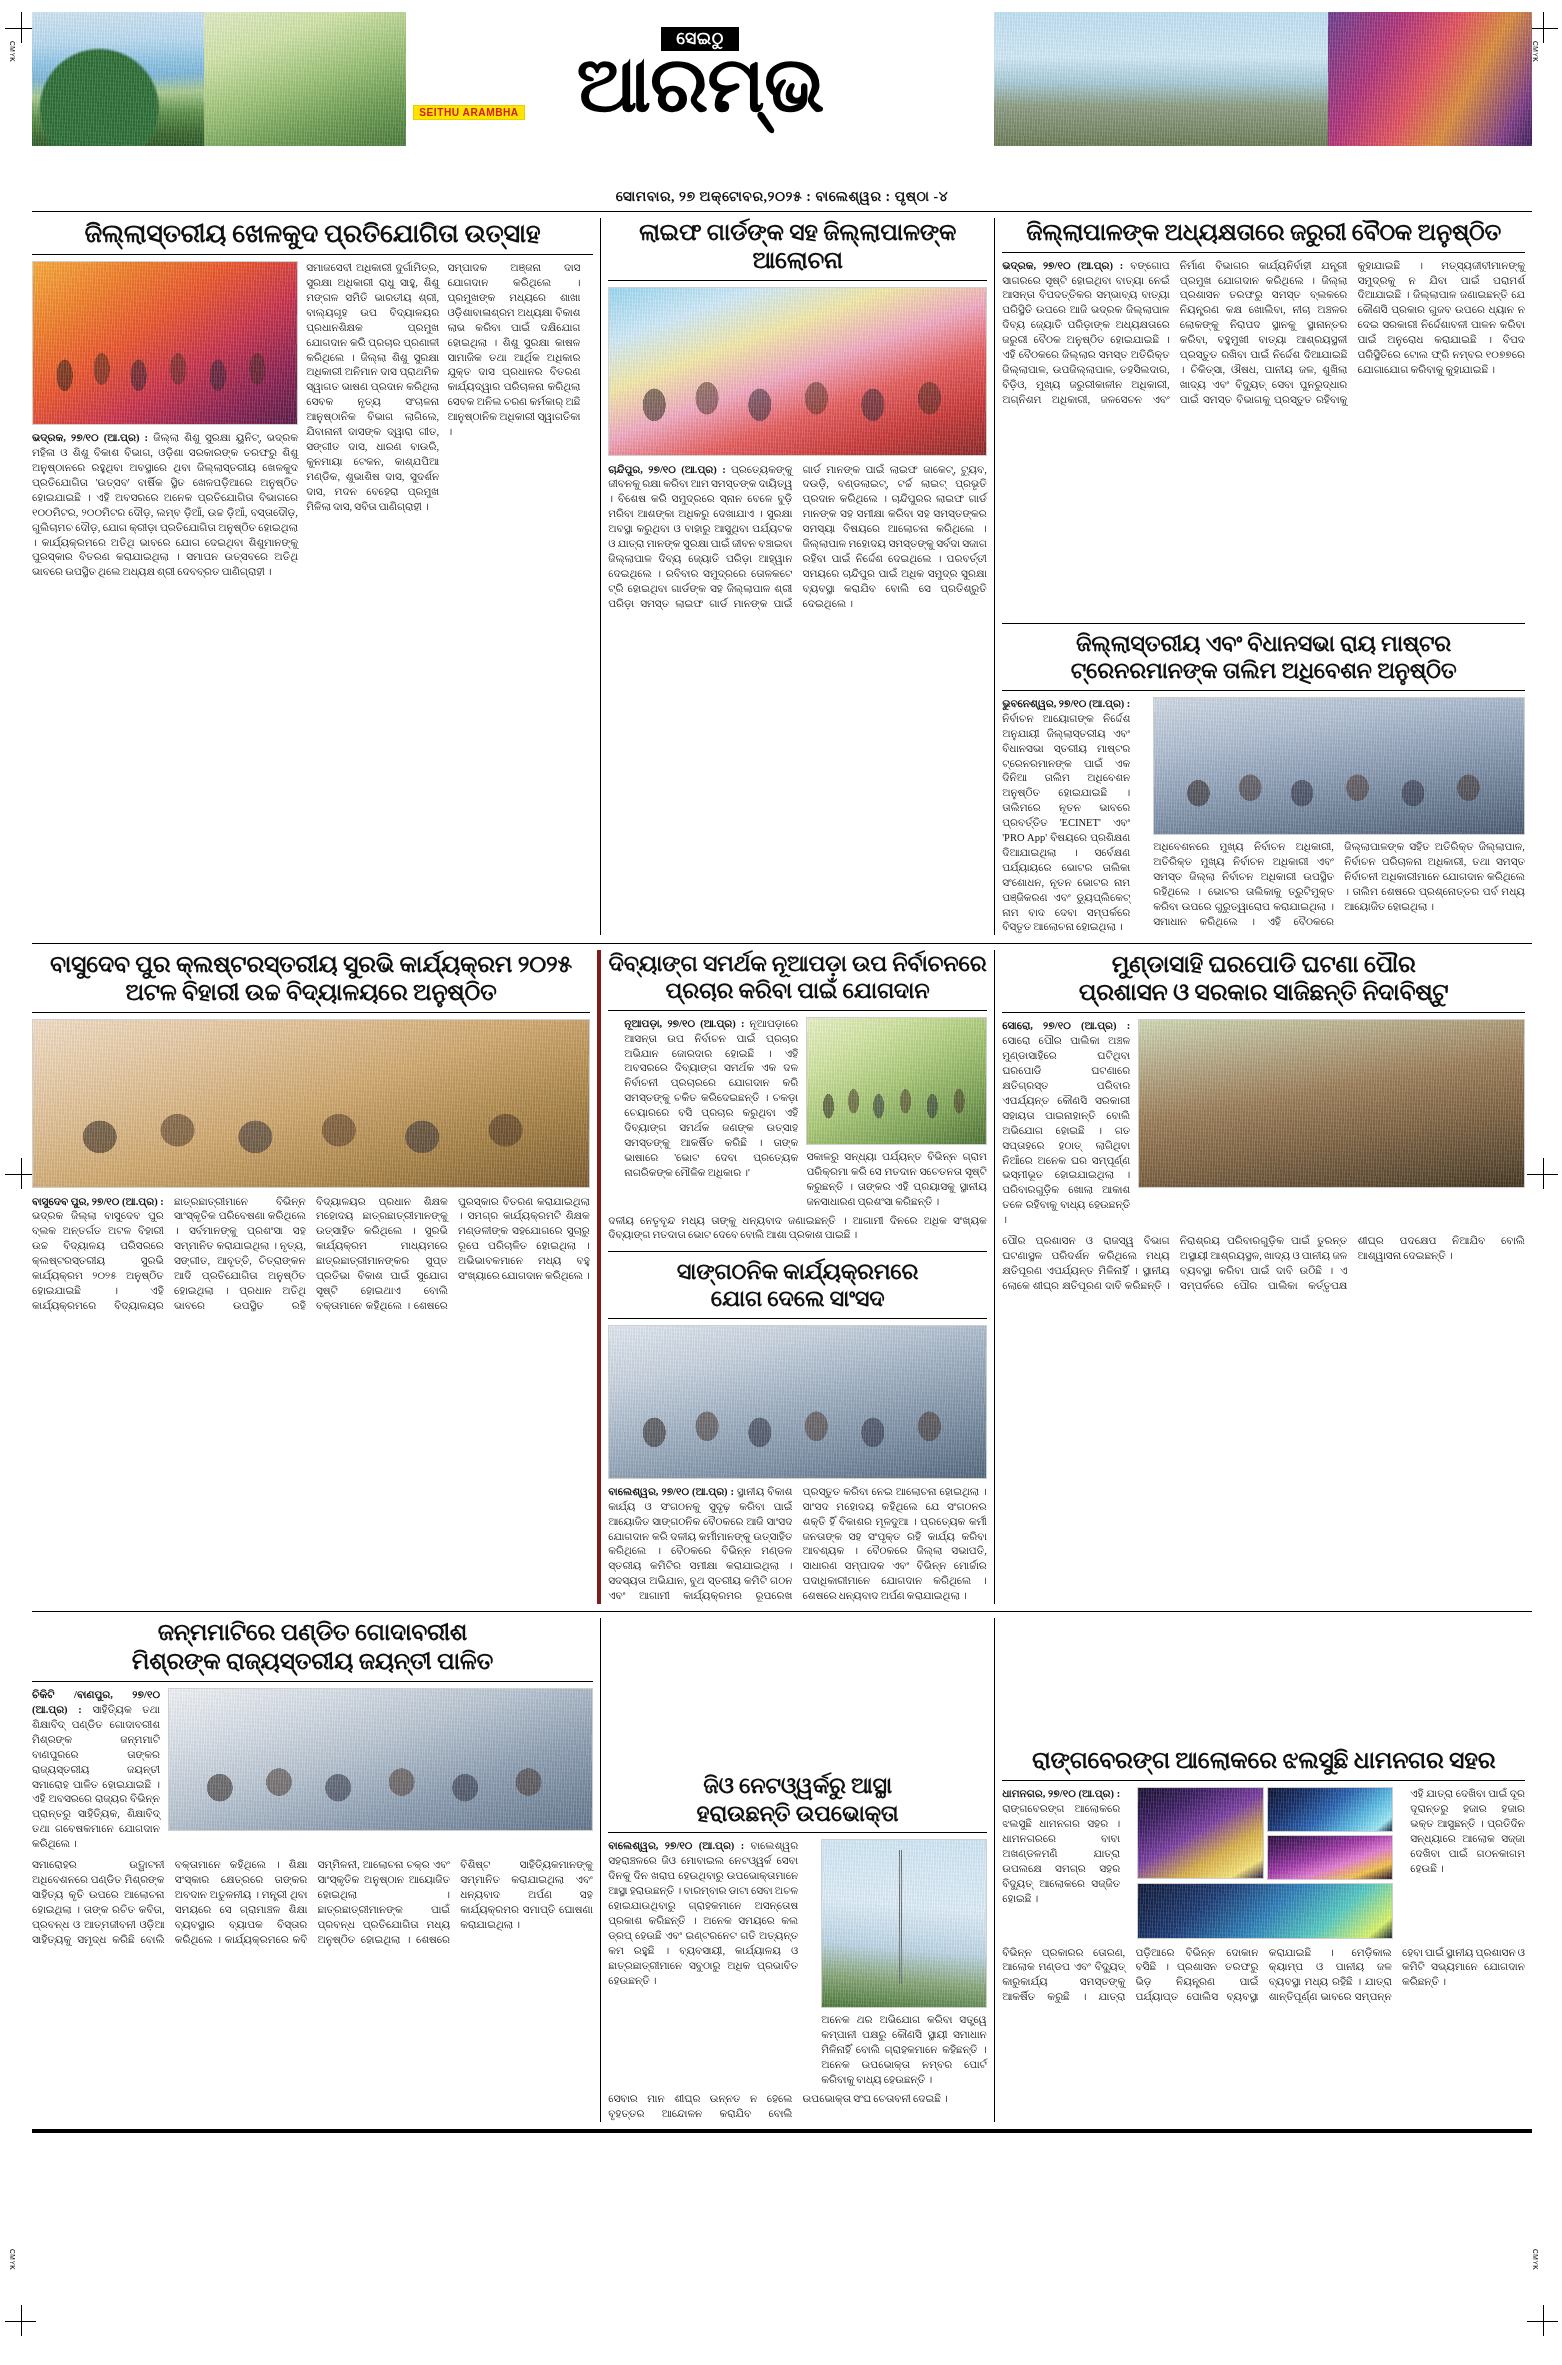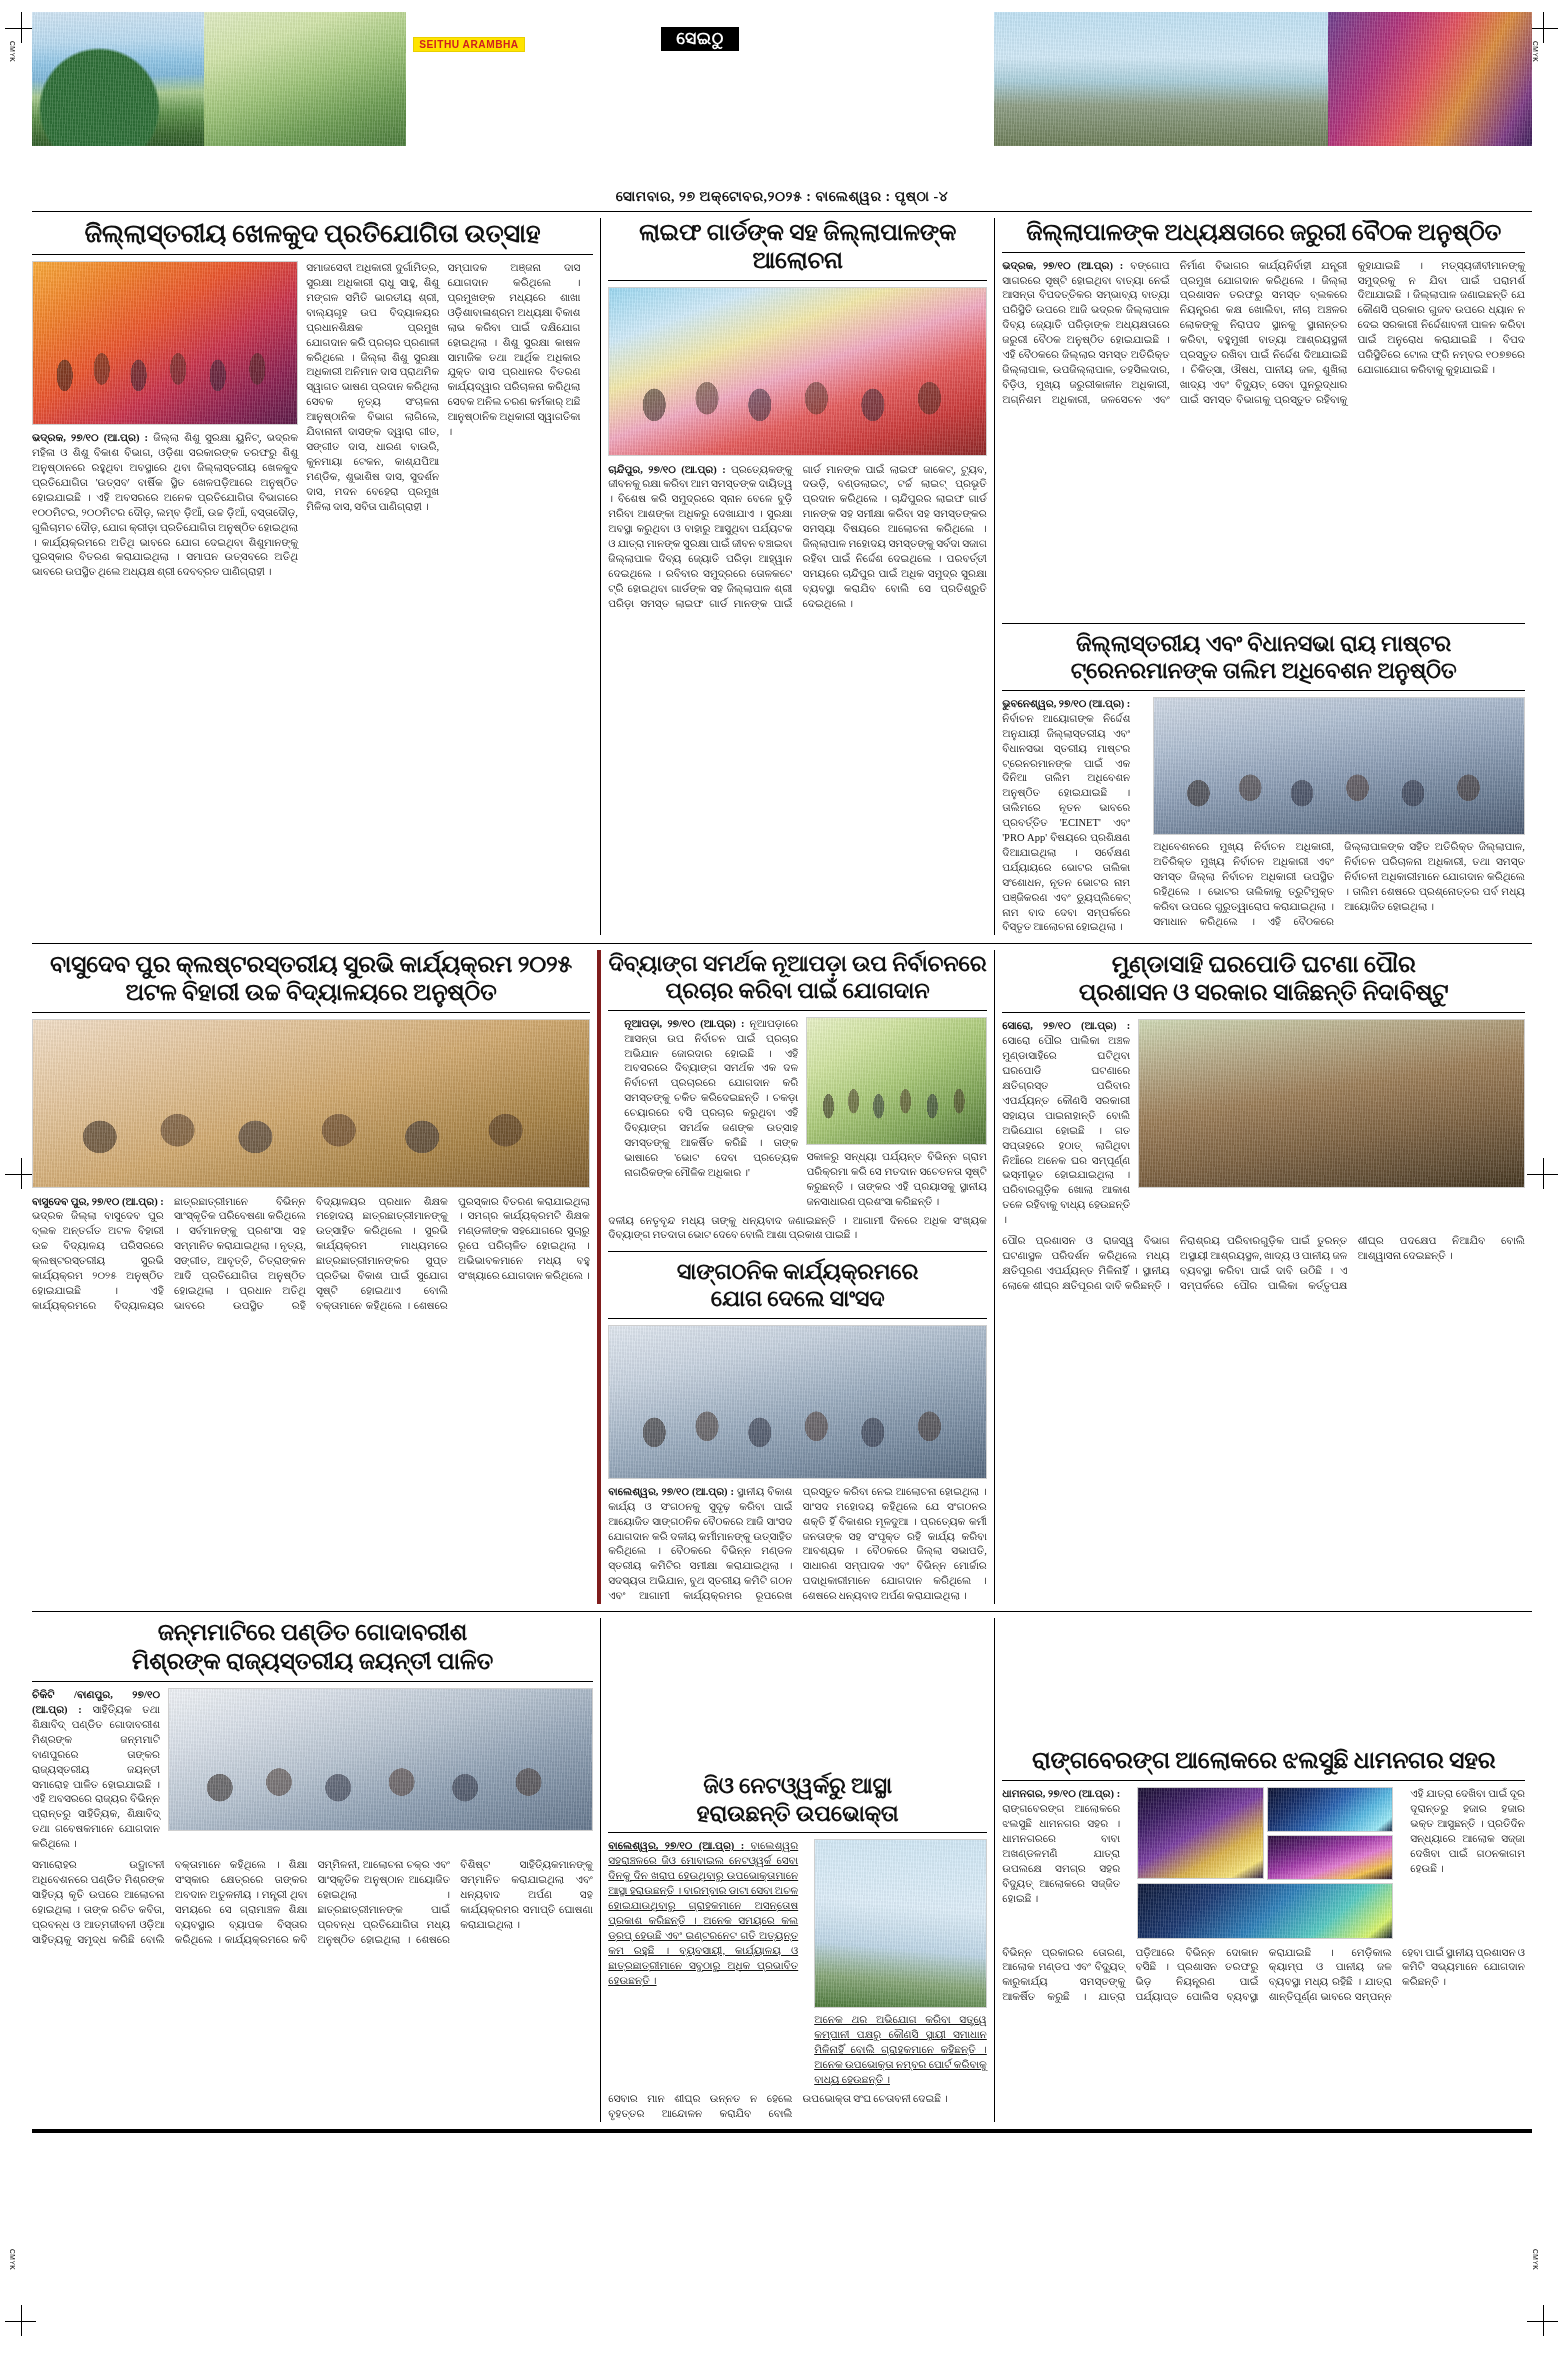--- a/index.html
+++ b/index.html
@@ -137,20 +137,21 @@
       <div class="ph p-coast">
           <div class="noise"></div>
         </div>
       <div class="ph p-birds" style="left:46%;">
           <div class="noise"></div>
         </div>
     </div>
 
     <div class="mast-mid">
       <div class="seithu-box">ସେଇଠୁ</div>
+      <div class="mast-title">ଆରମ୍ଭ</div>
       <div class="seitho-badge">SEITHU ARAMBHA</div>
     </div>
 
     <div class="mast-photo mast-right">
       <div class="ph p-temple" style="right:38%;">
           <div class="noise"></div>
         </div>
       <div class="ph p-dance" style="left:62%;">
           <div class="noise"></div>
         </div>
@@ -365,21 +366,21 @@
         <span>ଶିକ୍ଷା ସଂସ୍କାର କ୍ଷେତ୍ରରେ ତାଙ୍କର ଅବଦାନ ଅତୁଳନୀୟ । ମନ୍ତ୍ରୀ ଥିବା ସମୟରେ ସେ ଗ୍ରାମାଞ୍ଚଳ ଶିକ୍ଷା ବ୍ୟବସ୍ଥାର ବ୍ୟାପକ ବିସ୍ତାର କରିଥିଲେ ।</span>
         <span>କାର୍ଯ୍ୟକ୍ରମରେ କବି ସମ୍ମିଳନୀ, ଆଲୋଚନା ଚକ୍ର ଏବଂ ସାଂସ୍କୃତିକ ଅନୁଷ୍ଠାନ ଆୟୋଜିତ ହୋଇଥିଲା । ଛାତ୍ରଛାତ୍ରୀମାନଙ୍କ ପାଇଁ ପ୍ରବନ୍ଧ ପ୍ରତିଯୋଗିତା ମଧ୍ୟ ଅନୁଷ୍ଠିତ ହୋଇଥିଲା ।</span>
         <span>ଶେଷରେ ବିଶିଷ୍ଟ ସାହିତ୍ୟିକମାନଙ୍କୁ ସମ୍ମାନିତ କରାଯାଇଥିଲା ଏବଂ ଧନ୍ୟବାଦ ଅର୍ପଣ ସହ କାର୍ଯ୍ୟକ୍ରମର ସମାପ୍ତି ଘୋଷଣା କରାଯାଇଥିଲା ।</span>
       </div>
     </div>
 
     <div style="width:394px; padding:0 7.2px; border-right:1px solid #000;">
       <div class="hl hl-3" style="margin-top:154px;">ଜିଓ ନେଟଓ୍ୱର୍କରୁ ଆସ୍ଥା</div>
       <div class="hl hl-3">ହରାଉଛନ୍ତି ଉପଭୋକ୍ତା</div>
       <div class="rule-thin" style="margin:5.1px 0 6.1px;"></div>
-      <div style="display:flex; gap:16px;text-decoration:underline;">
+      <div style="display:flex; gap:23px;">
         <div style="width:190px;" class="body-txt">
           <span class="dline">ବାଲେଶ୍ୱର, ୨୭/୧୦ (ଆ.ପ୍ର) :</span>
           <span>ବାଲେଶ୍ୱର ସହରାଞ୍ଚଳରେ ଜିଓ ମୋବାଇଲ ନେଟଓ୍ୱର୍କ ସେବା ଦିନକୁ ଦିନ ଖରାପ ହେଉଥିବାରୁ ଉପଭୋକ୍ତାମାନେ ଆସ୍ଥା ହରାଉଛନ୍ତି । ବାରମ୍ବାର ଡାଟା ସେବା ଅଚଳ ହୋଇଯାଉଥିବାରୁ ଗ୍ରାହକମାନେ ଅସନ୍ତୋଷ ପ୍ରକାଶ କରିଛନ୍ତି ।</span>
           <span>ଅନେକ ସମୟରେ କଲ ଡ୍ରପ୍ ହେଉଛି ଏବଂ ଇଣ୍ଟରନେଟ ଗତି ଅତ୍ୟନ୍ତ କମ ରହୁଛି । ବ୍ୟବସାୟୀ, କାର୍ଯ୍ୟାଳୟ ଓ ଛାତ୍ରଛାତ୍ରୀମାନେ ସବୁଠାରୁ ଅଧିକ ପ୍ରଭାବିତ ହେଉଛନ୍ତି ।</span>
         </div>
         <div style="flex:1;">
           <div class="imgbox" style="height:169px;">
             <div class="ph i-tower"></div>
             <div style="position:absolute;left:46%;top:6%;width:4%;height:80%;
                         background:linear-gradient(90deg,transparent 0 30%,#6f6f6f 30% 36%,transparent 36% 64%,#6f6f6f 64% 70%,transparent 70%);"></div>

